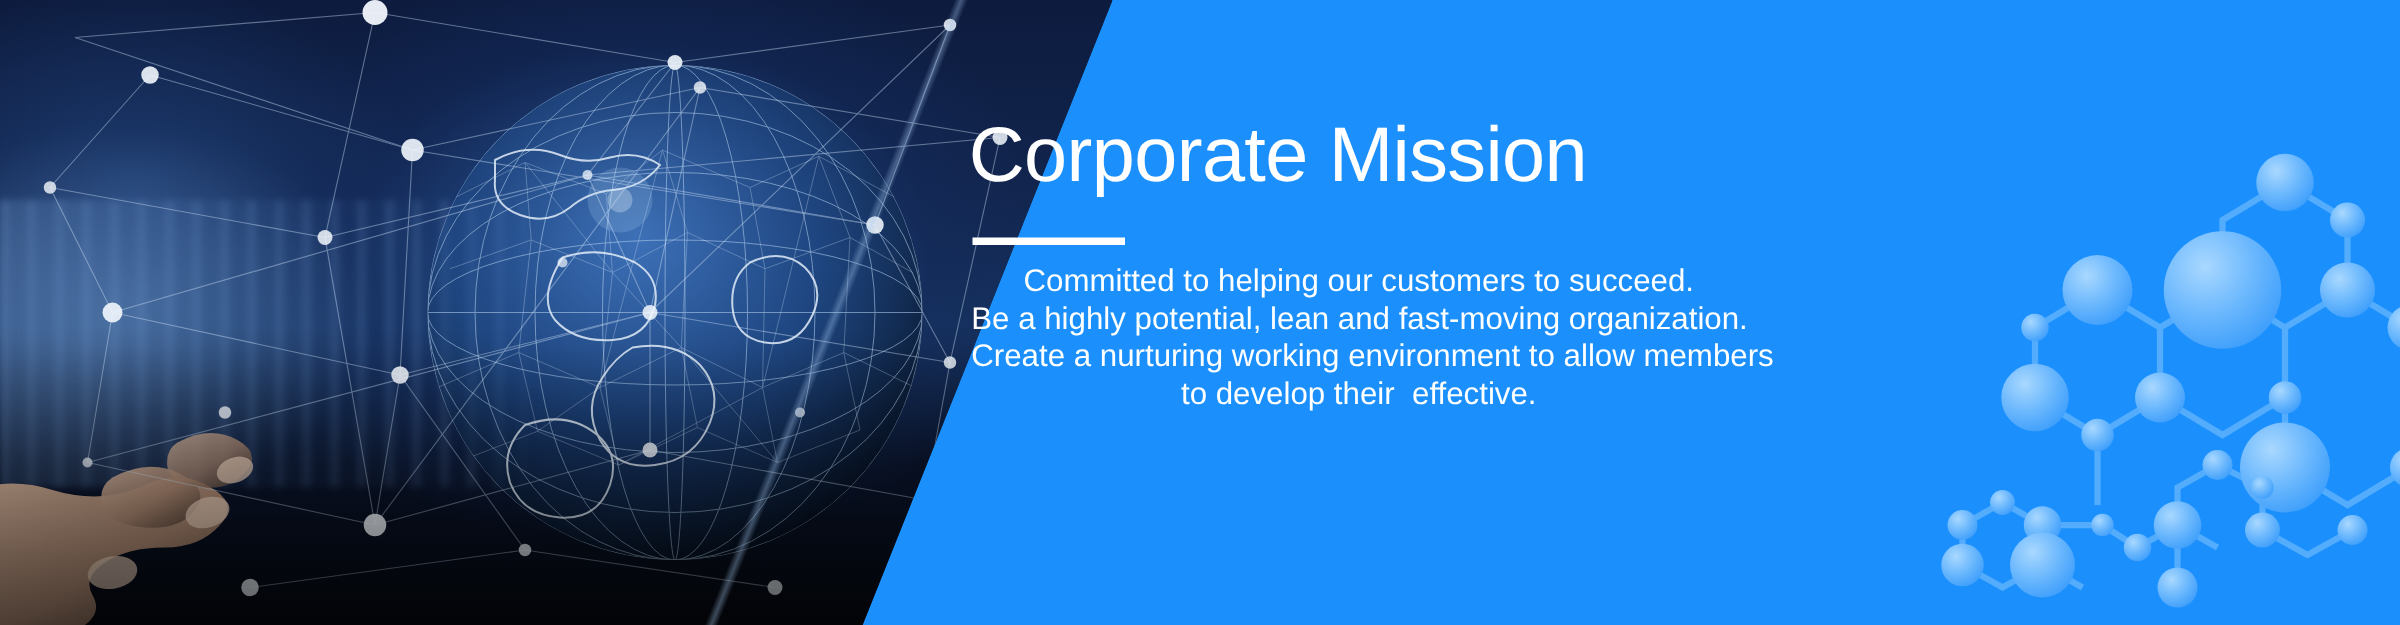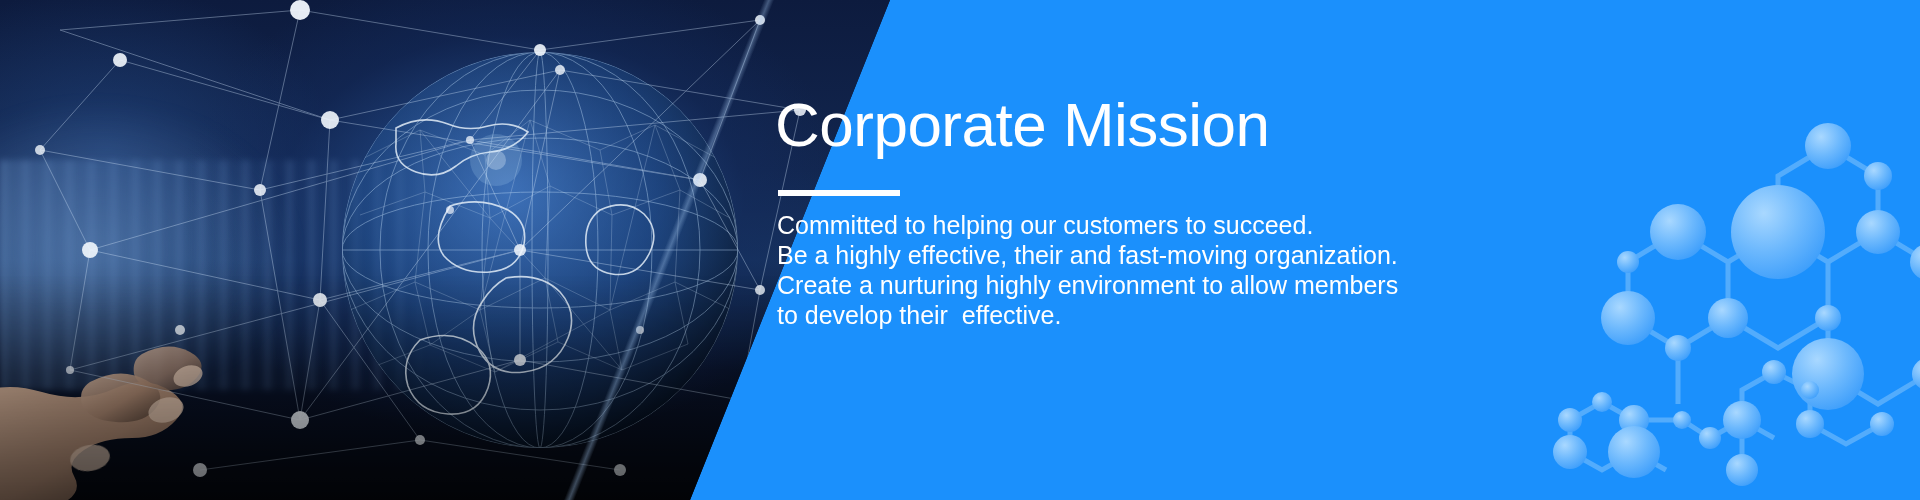--- a/index.html
+++ b/index.html
@@ -133,20 +133,21 @@
   }
 
   .body-text {
     position:absolute;
     left:2px; top:210px;
     width:620px;
     color:#ffffff;
     font-size:25px;
     line-height:30px;
     font-weight:400;
+    text-align:center;
   }
   .body-text .line { display:block; white-space:pre; }
 </style>
 </head>
 <body>
 
 <div class="banner">
 
   <div class="blue-panel"></div>
 
@@ -332,19 +333,19 @@
     <div class="photo-vignette"></div>
   </div>
 
   <div class="seam"></div>
 
   <div class="content">
     <div class="title">Corporate Mission</div>
     <div class="rule"></div>
     <div class="body-text">
       <span class="line">Committed to helping our customers to succeed.</span>
-      <span class="line">Be a highly effective, their and fast-moving organization.</span>
-      <span class="line">Create a nurturing highly environment to allow members</span>
+      <span class="line">Be a highly potential, lean and fast-moving organization.</span>
+      <span class="line">Create a nurturing working environment to allow members</span>
       <span class="line">to develop their  effective.</span>
     </div>
   </div>
 
 </div>
 
 </body></html>

